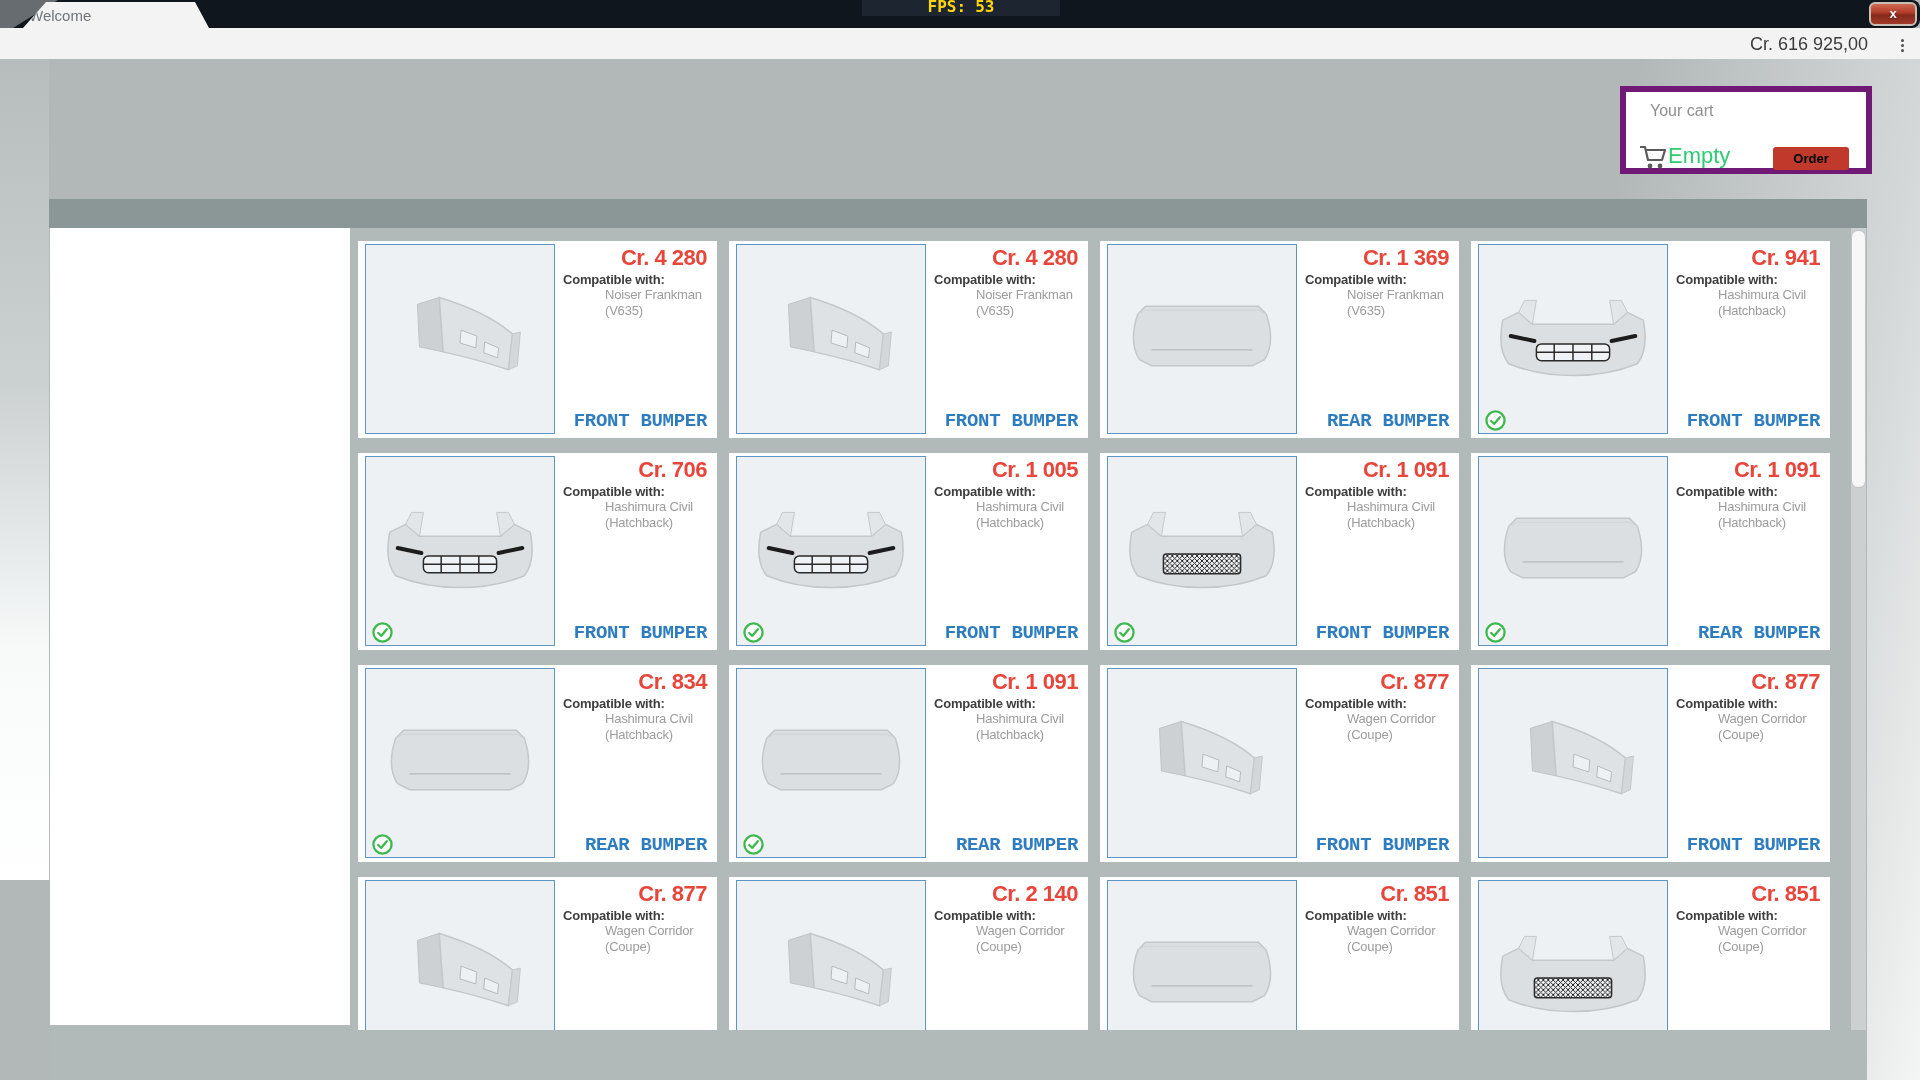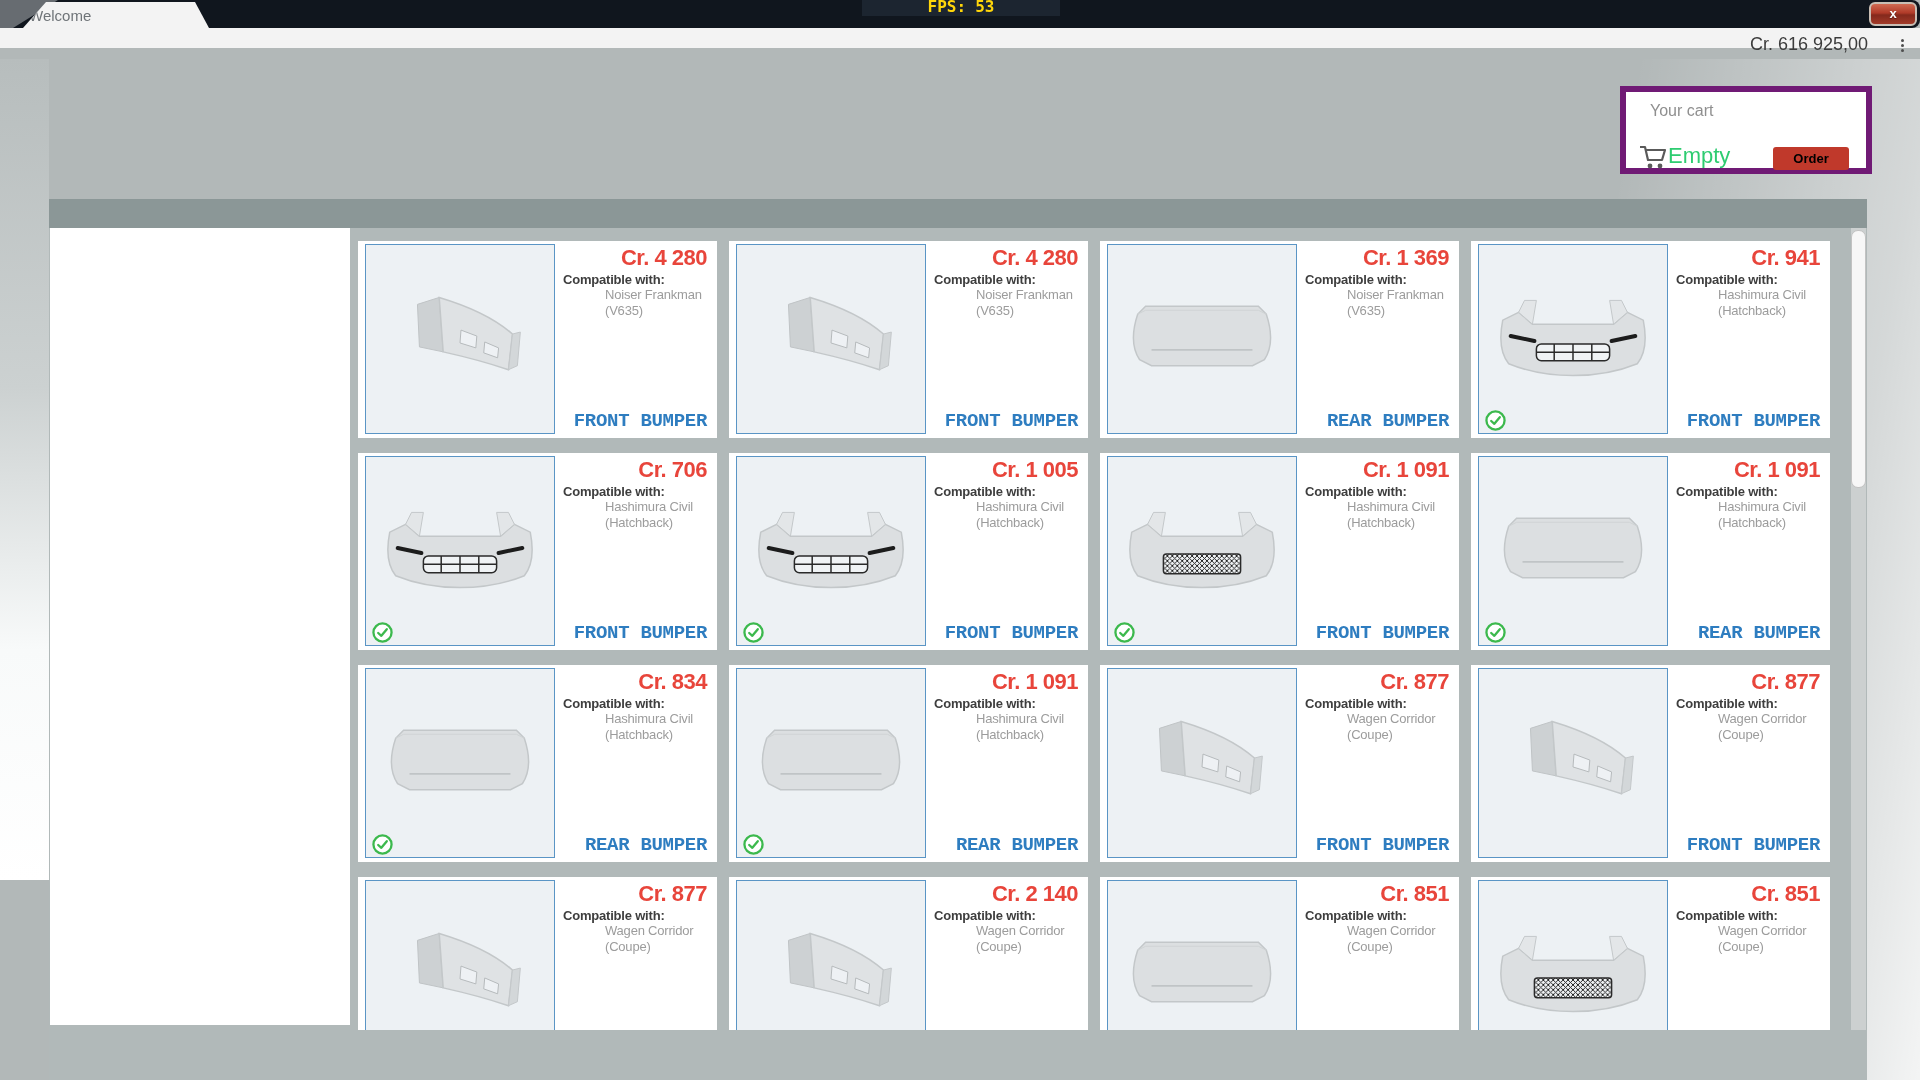--- a/index.html
+++ b/index.html
@@ -25,21 +25,21 @@
     font-size:15px;color:#6f7478;line-height:27px;padding-left:6px;box-sizing:border-box;}
   .fpsbox{position:absolute;left:862px;top:0;width:198px;height:16px;background:#1c2530;
     display:flex;align-items:flex-end;justify-content:center;gap:9px;
     font-family:"DejaVu Sans Mono", monospace;font-weight:bold;font-size:16px;color:var(--fps-text,#ffd60a);}
   .closebtn{position:absolute;left:1869px;top:2px;width:48px;height:24px;border-radius:6px;
     background:linear-gradient(#d06a52 0%,#b03a28 45%,#84291c 55%,#a23a29 100%);
     border:2px solid #c9beb4;box-sizing:border-box;color:#fff;font-weight:bold;font-size:13px;
     text-align:center;line-height:19px;text-shadow:0 1px 1px #5a1810;cursor:pointer;}
 
   
-  .subbar{position:absolute;left:0;top:28px;width:1920px;height:20px;background:#f3f3f3;}
+  .subbar{position:absolute;left:0;top:28px;width:1920px;height:31px;background:#f3f3f3;}
   .balance{position:absolute;right:52px;top:6px;font-size:18px;color:#3c3c3c;}
   .kebab{position:absolute;left:1896px;top:8px;width:12px;height:18px;display:flex;flex-direction:column;
     align-items:center;justify-content:center;gap:2px;cursor:pointer;}
   .kebab i{width:3px;height:3px;border-radius:50%;background:#4e4e4e;}
 
   
   .cart{position:absolute;left:1620px;top:86px;width:252px;height:88px;background:#fff;border:6px solid #701a75;box-sizing:border-box;}
   .cart-title{position:absolute;left:24px;top:10px;font-size:16px;color:#8f8f8f;}
   .cart-icon{position:absolute;left:12px;top:50px;}
   .cart-status{position:absolute;left:42px;top:51px;font-size:22px;color:var(--cart-empty,#2ecc71);}

